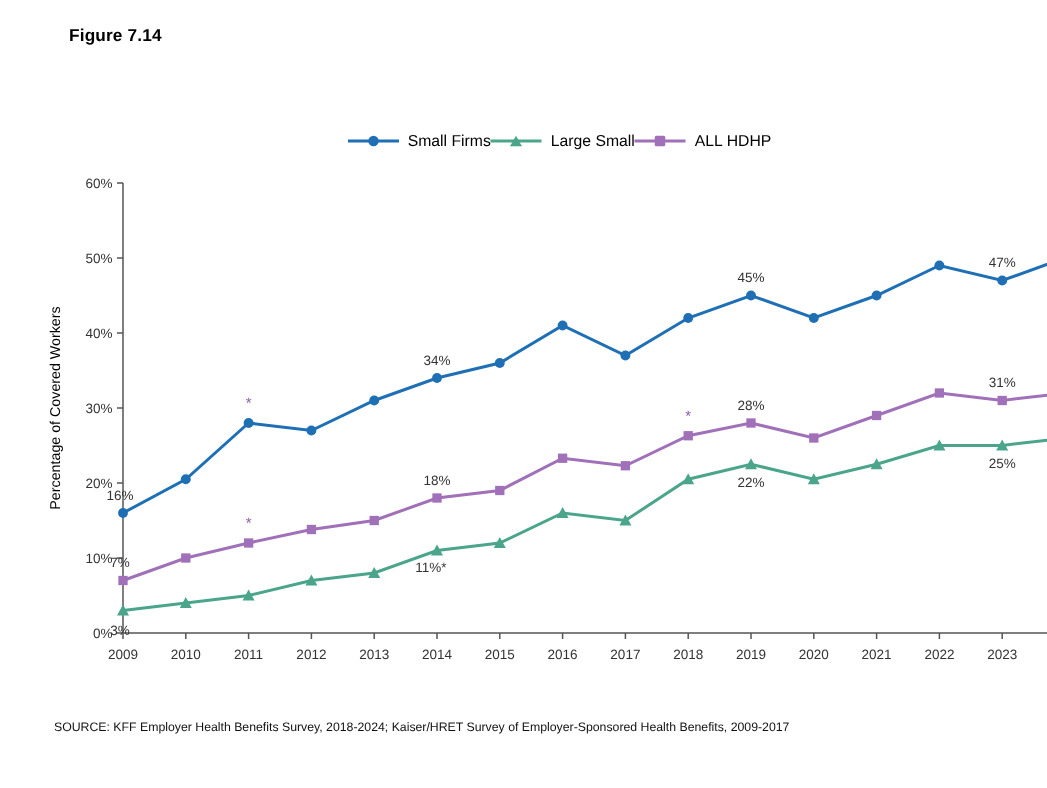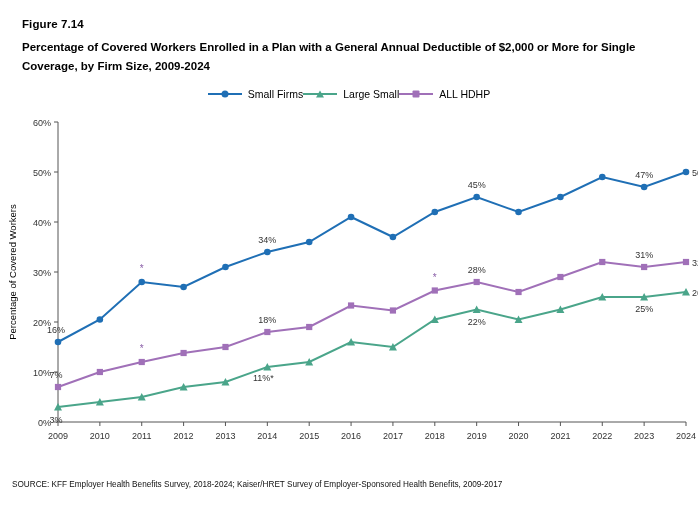--- a/index.html
+++ b/index.html
@@ -11,20 +11,21 @@
     height: 525px;
     background: #ffffff;
     font-family: "Liberation Sans", sans-serif;
     color: #000000;
     overflow: hidden;
   }
   #page {
     position: relative;
     width: 618px;
     height: 525px;
+    margin-left: 24px;
   }
   .fig-label {
     position: absolute;
     left: 22px;
     top: 18px;
     font-size: 11.5px;
     font-weight: bold;
     letter-spacing: 0.1px;
   }
   .fig-title {
@@ -106,21 +107,20 @@
     line-height: 13px;
     color: #111;
   }
 </style>
 </head>
 <body>
 
 <div id="page">
 
   <div class="fig-label">Figure 7.14</div>
-  <div class="fig-title">Percentage of Covered Workers Enrolled in a Plan with a General Annual Deductible of $2,000 or More for Single Coverage, by Firm Size, 2009-2024</div>
 
   <div class="legend">
     <div class="legend-item">
       <span class="legend-line" style="background:#1f6fb5;color:#1f6fb5">
         <span class="legend-marker circle" style="background:#1f6fb5"></span>
       </span>
       <span>Small Firms</span>
     </div>
     <div class="legend-item">
       <span class="legend-line" style="background:#4aa58a;color:#4aa58a">

